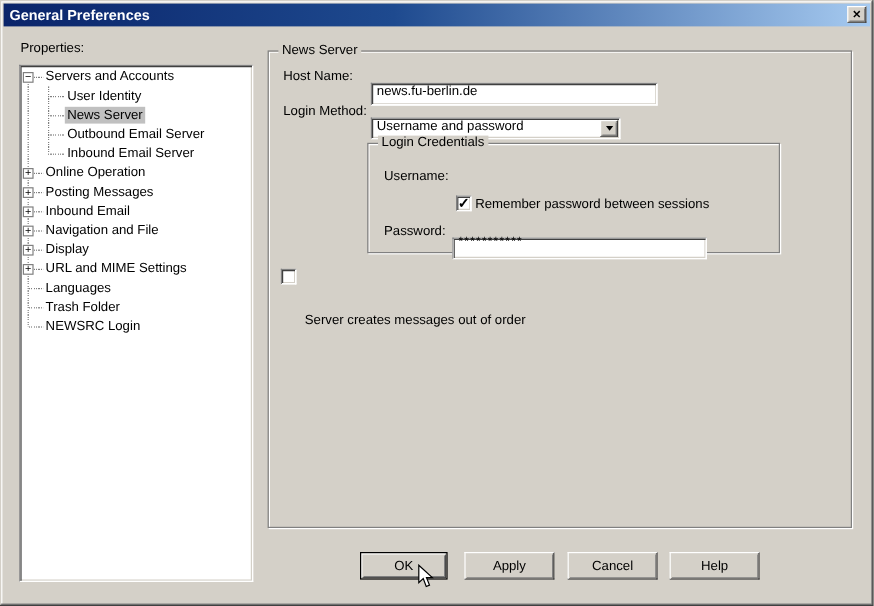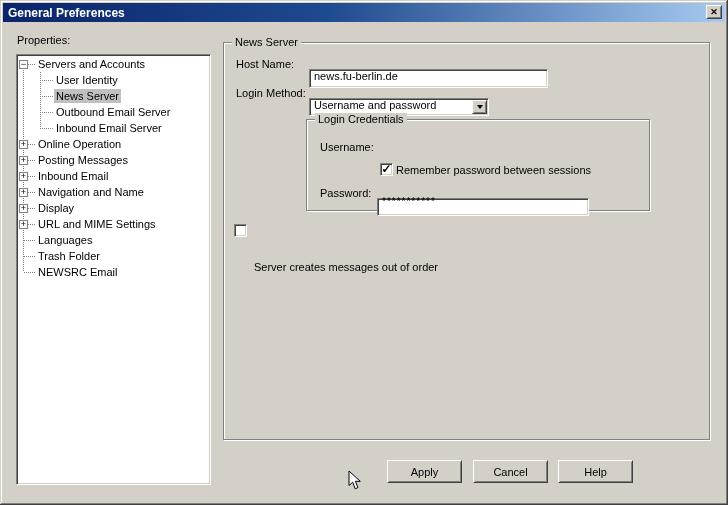--- a/index.html
+++ b/index.html
@@ -160,21 +160,21 @@
         <span class="tree-label">Posting Messages</span>
       </div>
       <div class="tree-row branch">
         <span class="expand-box">+</span>
         <span class="stub"></span>
         <span class="tree-label">Inbound Email</span>
       </div>
       <div class="tree-row branch">
         <span class="expand-box">+</span>
         <span class="stub"></span>
-        <span class="tree-label">Navigation and Name</span>
+        <span class="tree-label">Navigation and File</span>
       </div>
       <div class="tree-row branch">
         <span class="expand-box">+</span>
         <span class="stub"></span>
         <span class="tree-label">Display</span>
       </div>
       <div class="tree-row branch">
         <span class="expand-box">+</span>
         <span class="stub"></span>
         <span class="tree-label">URL and MIME Settings</span>
@@ -182,34 +182,34 @@
       <div class="tree-row leaf">
         <span class="stub"></span>
         <span class="tree-label">Languages</span>
       </div>
       <div class="tree-row leaf">
         <span class="stub"></span>
         <span class="tree-label">Trash Folder</span>
       </div>
       <div class="tree-row leaf">
         <span class="stub"></span>
-        <span class="tree-label">NEWSRC Email</span>
+        <span class="tree-label">NEWSRC Login</span>
       </div>
     </div>
 
   <div class="group group-news etched">
     <span class="group-legend">News Server</span>
 
     <span class="form-label" style="left:12px; top:15px;">Host Name:</span>
     <div class="field sunken" style="left:85px; top:11px; width:239px; height:19px;">
       <input value="news.fu-berlin.de" style="">
     </div>
 
     <span class="form-label" style="left:12px; top:44px;">Login Method:</span>
-    <div class="field combo sunken" style="left:85px; top:40px; width:180px; height:18px;">
+    <div class="field combo sunken" style="left:85px; top:40px; width:208px; height:18px;">
       <span>Username and password</span>
       <span class="combo-btn raised">
         <span class="combo-arrow"></span>
       </span>
     </div>
 
     <div class="group group-creds etched">
       <span class="group-legend">Login Credentials</span>
 
       <span class="form-label" style="left:13px; top:21px;">Username:</span>
@@ -220,20 +220,21 @@
       <span class="form-label" style="left:13px; top:67px;">Password:</span>
       <div class="field password sunken" style="left:70px; top:63px; width:212px; height:18px;">
         <input value="***********" style="">
       </div>
     </div>
 
     <span class="checkbox sunken" style="left:10px; top:181px;"></span>
     <span class="check-label" style="left:30px; top:182px;margin-top:36px;">Server creates messages out of order</span>
   </div>
 
+  <div class="btn btn-default">OK</div>
   <div class="btn raised btn-apply">Apply</div>
   <div class="btn raised btn-cancel">Cancel</div>
   <div class="btn raised btn-help">Help</div>
 
   <svg class="cursor" viewBox="0 0 14 21">
     <path d="M1 1 L1 15.5 L4.7 12.2 L7.2 18.8 L9.9 17.6 L7.4 11.3 L12.3 11.3 Z" fill="#ffffff" stroke="#000000" stroke-width="1"></path>
   </svg>
 
 </div>
 

